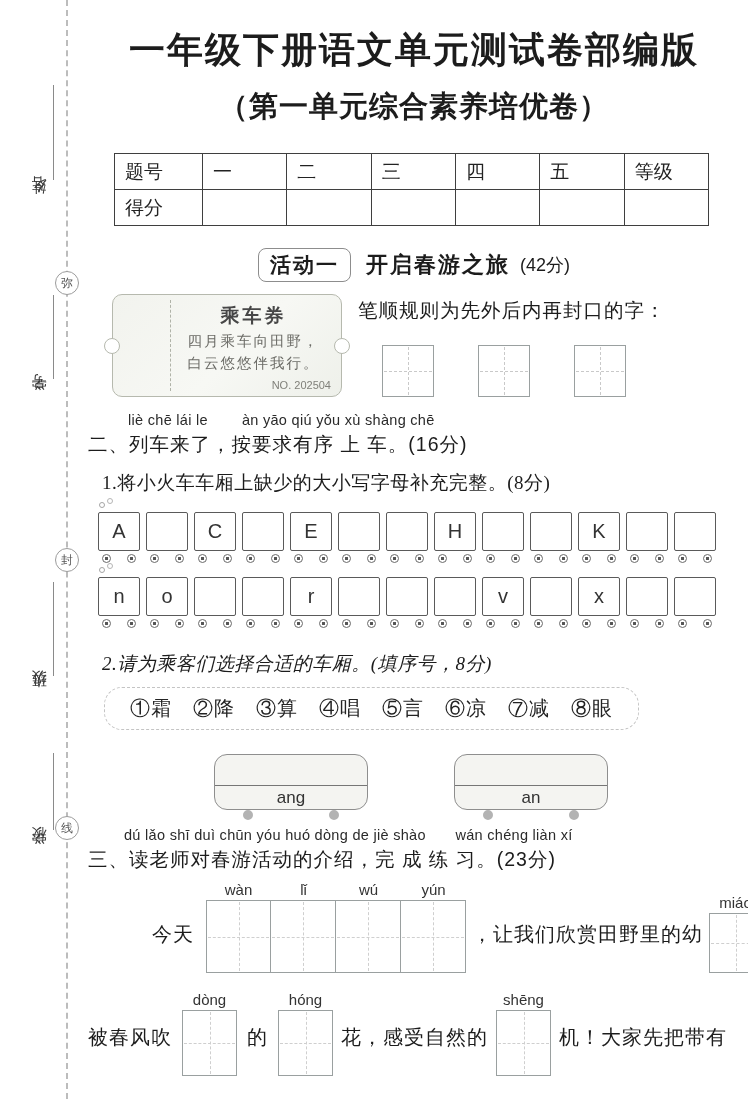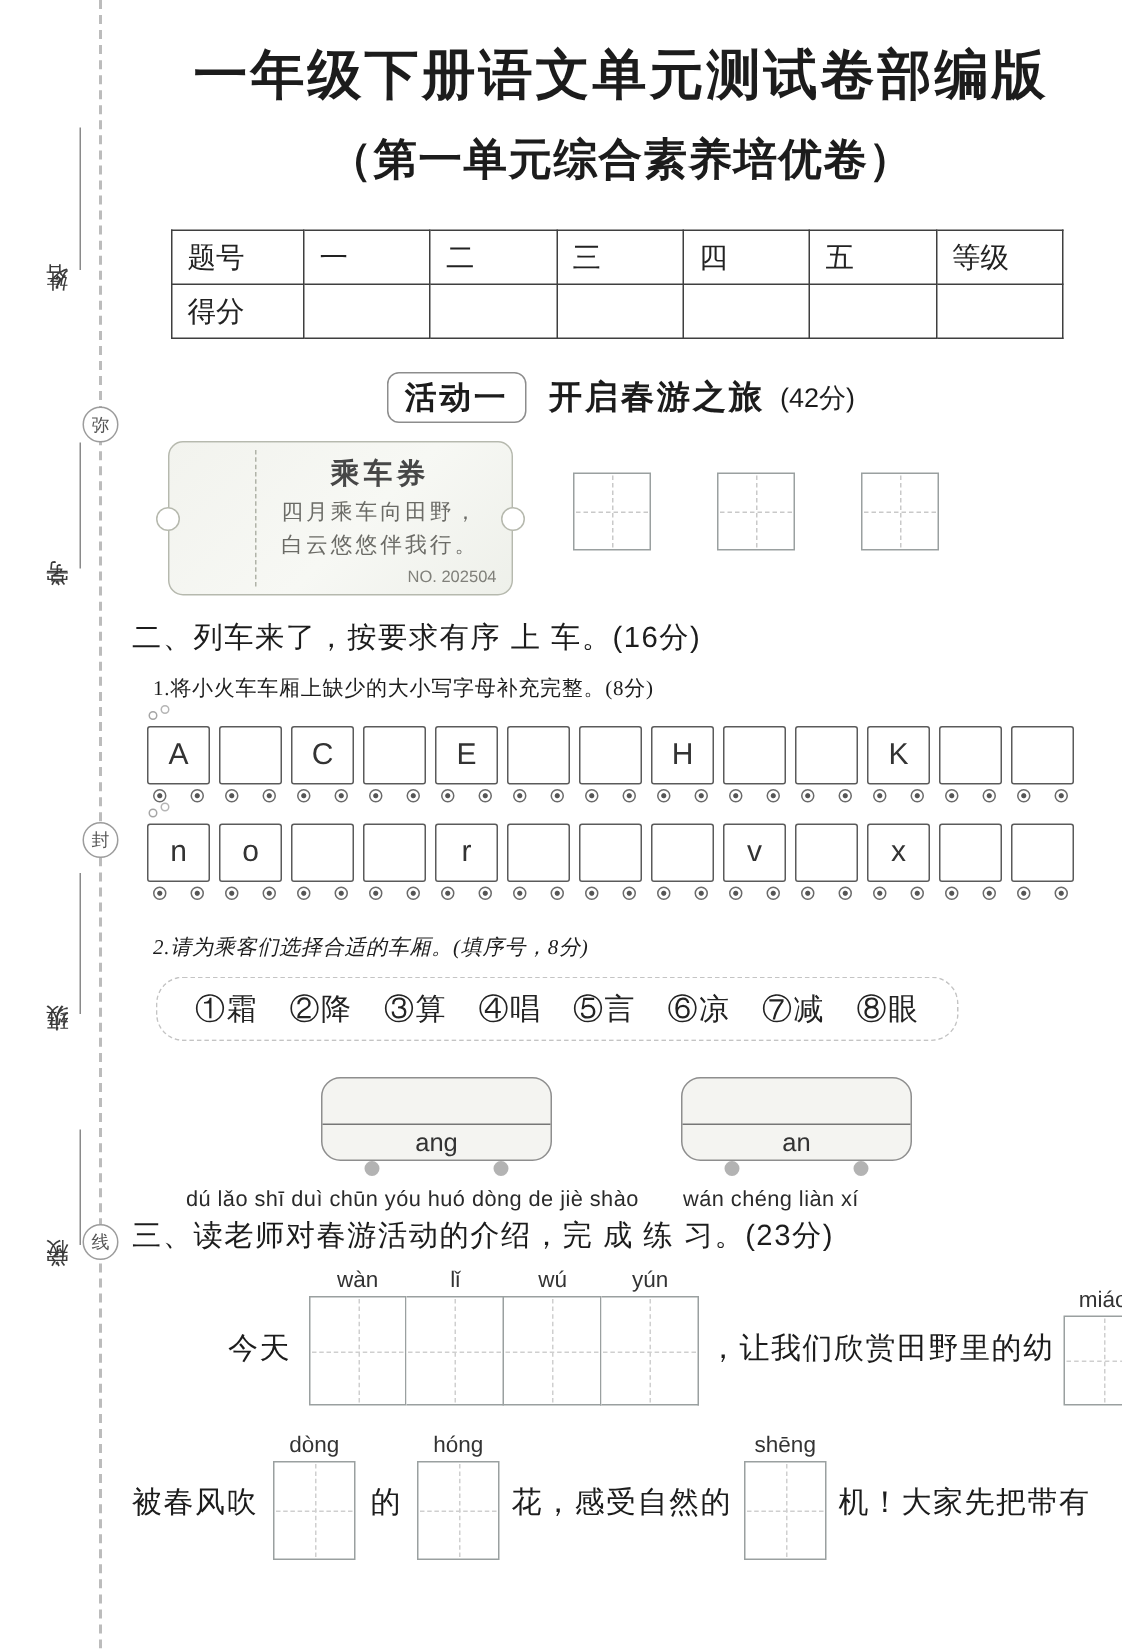--- a/index.html
+++ b/index.html
@@ -32,21 +32,21 @@
   td.c0 { width:88px; }
   
   .banner { display:flex; justify-content:center; align-items:center; gap:15px; margin-top:22px; }
   .badge { border:1.6px solid #8d8d8d; border-radius:8px; padding:2px 11px;
     font-size:21px; font-weight:bold; letter-spacing:2px; }
   .banner-title { font-size:22px; font-weight:bold; letter-spacing:2px; }
   .banner-score { font-size:18px; margin-left:-5px; }
   
   .pinyin { font-size:14.5px; color:#2a2a2a; letter-spacing:0.3px; }
   .qtext  { font-size:19.5px; letter-spacing:1px; margin-top:1px; }
-  .sub { font-family:"Liberation Serif", serif; font-size:14px;
+  .sub { font-family:"Liberation Serif", serif; font-size:19px;
     letter-spacing:0.5px; margin-top:12px; padding-left:14px; }
   
   .ticket-row { display:flex; align-items:flex-start; margin-top:12px; }
   .ticket { position:relative; flex:none; width:230px; height:103px; margin-left:24px;
     background:linear-gradient(135deg,#f2f3ee 0%,#f7f8f4 55%,#eef0ea 100%);
     border:1.5px solid #b6b9ae; border-radius:10px; }
   .ticket-stub { position:absolute; top:5px; bottom:5px; left:57px; width:0;
     border-left:1.5px dashed #b0b3a8; }
   .notch { position:absolute; top:50%; margin-top:-8px; width:16px; height:16px;
     border-radius:50%; background:#fff; border:1.5px solid #b6b9ae; }
@@ -178,29 +178,31 @@
     <div class="ticket">
       <div class="ticket-stub"></div>
       <div class="notch l"></div>
       <div class="notch r"></div>
       <div class="ticket-title">乘车券</div>
       <div class="ticket-l l1">四月乘车向田野，</div>
       <div class="ticket-l l2">白云悠悠伴我行。</div>
       <div class="ticket-no">NO. 202504</div>
     </div>
     <div class="ticket-side">
+      <div class="grid-prompt">笔顺规则为先外后内再封口的字：</div>
       <div class="q1-grids">
         <div class="tzg"></div>
         <div class="tzg"></div>
         <div class="tzg"></div>
       </div>
     </div>
   </div>
 
   <div class="q-block">
+    <div class="pinyin pl40">liè  chē  lái   le　　 àn  yāo  qiú  yǒu   xù  shàng chē</div>
     <div class="qtext">二、列车来了，按要求有序 上 车。(16分)</div>
     <div class="sub">1.将小火车车厢上缺少的大小写字母补充完整。(8分)</div>
   </div>
 
   <div class="train">
     <span class="smoke"></span>
     <div class="car">A</div>
     <div class="car"></div>
     <div class="car">C</div>
     <div class="car"></div>

